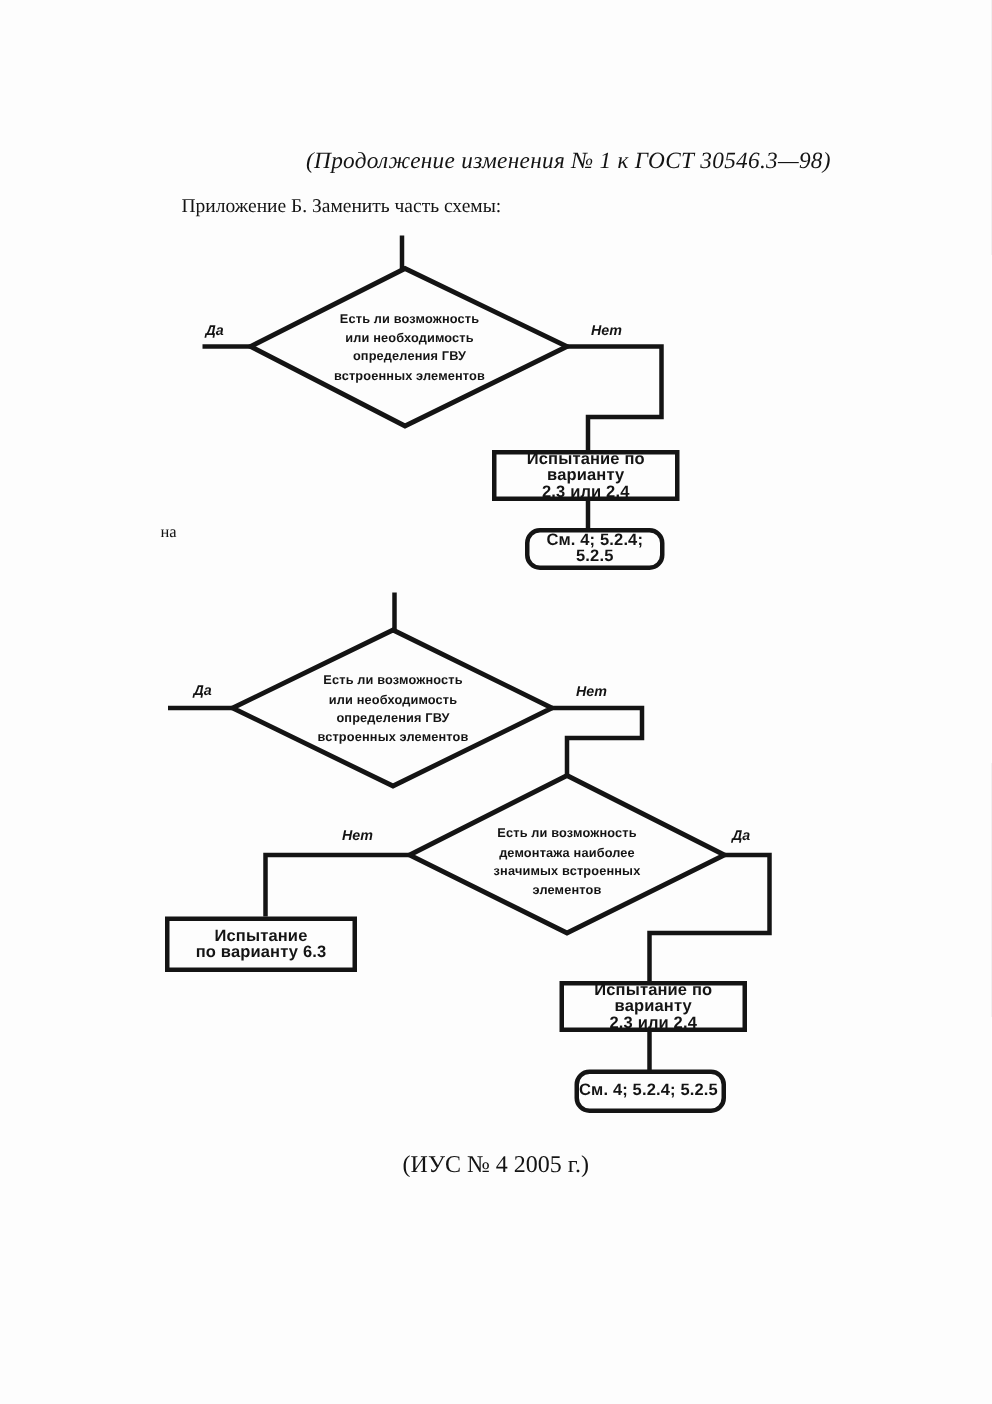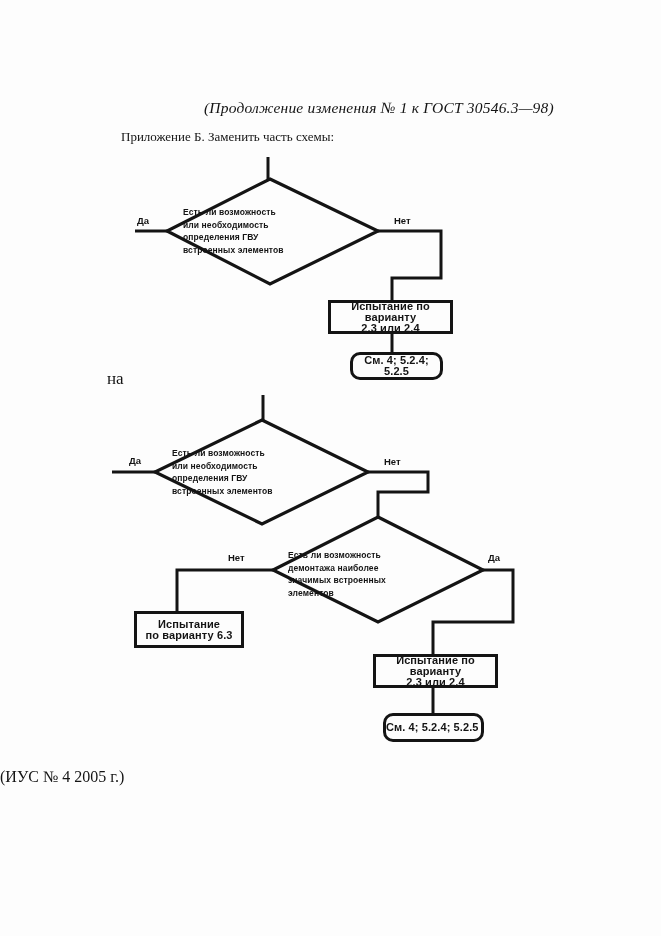--- a/index.html
+++ b/index.html
@@ -9,46 +9,46 @@
     font-family:"Liberation Sans", sans-serif; color:#141414;
   }
   .svg-layer { position:absolute; left:0; top:0; width:661px; height:936px; }
   .serif { font-family:"Liberation Serif", serif; }
   .abs { position:absolute; }
   .header-note {
     left:204px; top:99px; font-style:italic; font-size:15.5px;
     letter-spacing:0.2px; white-space:nowrap;
   }
   .instruction { left:121px; top:129px; font-size:13px; white-space:nowrap; }
-  .connector-word { left:107px; top:369px; font-size:17px; }
-  .footer-note { left:0; right:0; top:768px; font-size:16px; }
+  .connector-word { left:107px; top:349px; font-size:11px; }
+  .footer-note { left:0; right:0; top:768px; text-align:center; font-size:16px; }
   .fc-text {
-    position:absolute; text-align:left; white-space:pre-line;
+    position:absolute; text-align:center; white-space:pre-line;
     font-weight:bold; font-size:8.5px; line-height:12.5px; letter-spacing:0.1px;
   }
   .fc-label {
-    position:absolute; font-weight:bold; font-size:9.5px; line-height:10px;
+    position:absolute; font-weight:bold; font-size:9.5px; line-height:10px;font-style:italic;
   }
   .process-box {
     position:absolute; border:3px solid #141414; background:#fdfdfd;
     display:flex; align-items:center; justify-content:center;
     box-sizing:border-box;
   }
   .process-box span, .terminal-box span {
     text-align:center; white-space:pre-line;
     font-weight:bold; font-size:11px; line-height:11px; letter-spacing:0.1px;
   }
   .terminal-box {
     position:absolute; border:3.5px solid #141414; border-radius:10px;
     background:#fdfdfd; display:flex; align-items:center; justify-content:flex-start;
     box-sizing:border-box;
   }
   .rect1 { left:328px; top:300px; width:125px; height:34px; }
   .round1 { left:350px; top:352px; width:93px; height:28px; }
-  .rect2a { left:134px; top:611px; width:110px; height:37px; }
+  .rect2a { left:110px; top:611px; width:128px; height:37px; }
   .rect2b { left:373px; top:654px; width:125px; height:34px; }
   .round2 { left:383px; top:713px; width:101px; height:29px; }
   .d1-text { left:183px; top:206px; width:180px; }
   .d2a-text { left:172px; top:447px; width:180px; }
   .d2b-text { left:288px; top:549px; width:180px; }
 </style>
 </head>
 <body>
 
 <div class="page">

